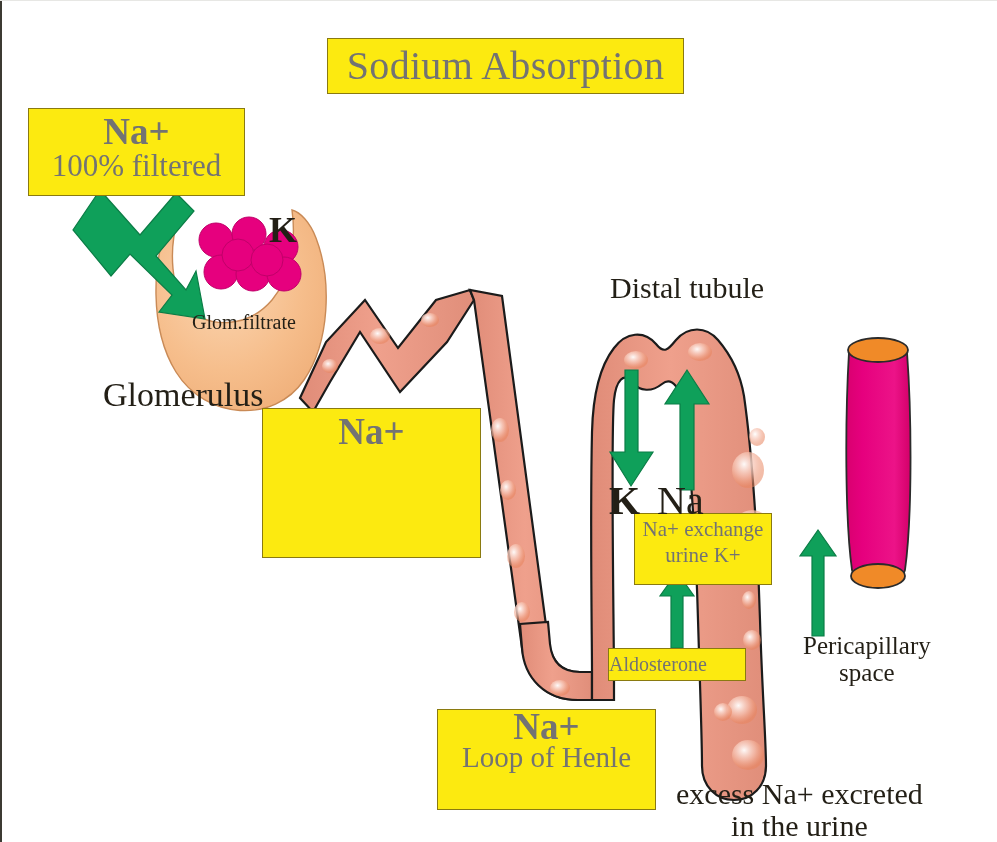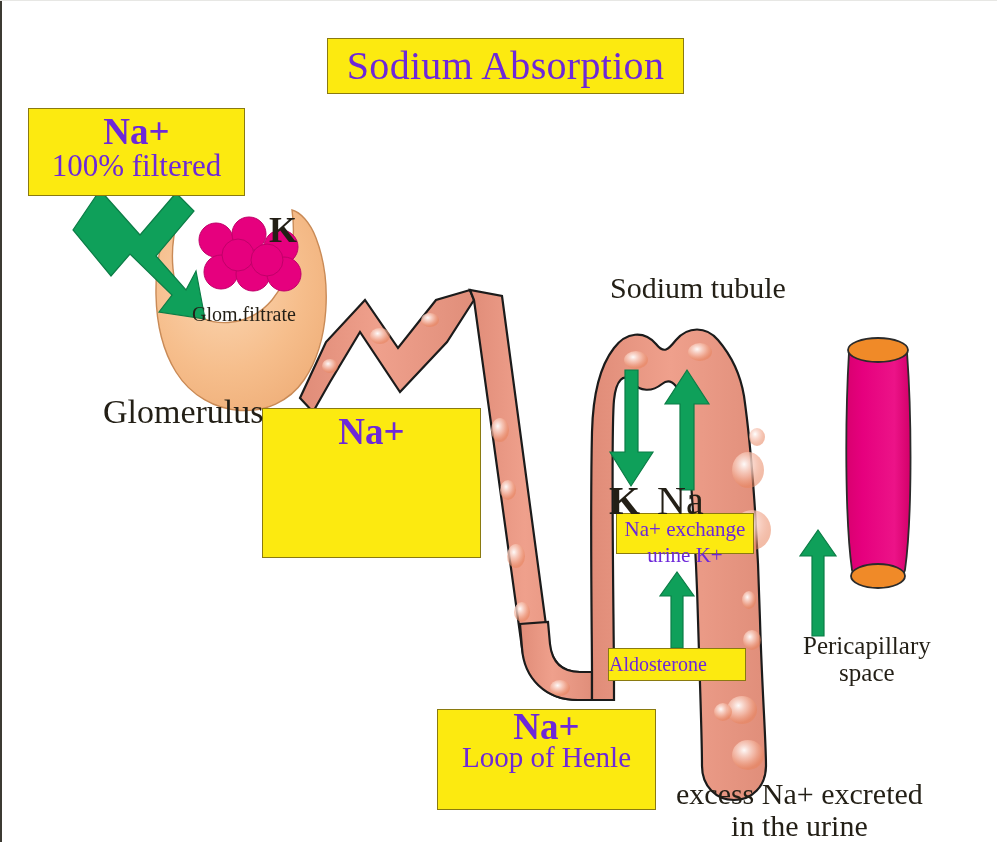--- a/index.html
+++ b/index.html
@@ -36,21 +36,21 @@
     width: 997px; height: 842px;
   }
 
   
   .ybox {
     position: absolute;
     background: #FCEA10;
     border: 1px solid #8a7a10;
     box-sizing: border-box;
     text-align: center;
-    color: #6d28d9;
+    color: #737373;
     line-height: 1.04;
   }
   .ybox .big {
     font-weight: bold;
     display: block;
   }
   .ybox .sm { display: block; }
 
   #title-box {
     left: 327px; top: 38px;
@@ -80,43 +80,43 @@
 
   #na-henle-box {
     left: 437px; top: 709px;
     width: 219px; height: 101px;
     padding-top: 2px;
   }
   #na-henle-box .big { font-size: 37px; line-height: 0.82; }
   #na-henle-box .sm  { font-size: 29px; line-height: 1.05; }
 
   #exchange-box {
-    left: 616px; top: 513px;
-    width: 138px; height: 41px;
+    left: 634px; top: 513px;
+    width: 138px; height: 72px;
     padding-top: 3px;
   }
   #exchange-box .sm { font-size: 21px; line-height: 1.22; }
 
   #aldosterone-box {
     left: 608px; top: 648px;
     width: 138px; height: 33px;
     display: flex;
     align-items: center;
   }
   #aldosterone-box .sm { font-size: 20px; }
 
   
   .plain {
     position: absolute;
     color: #231f16;
     white-space: pre;
     line-height: 1.06;
   }
-  #glomerulus-label { left: 103px; top: 394px; font-size: 34px; }
-  #glom-filtrate-label { left: 192px; top: 304px; font-size: 20px; }
+  #glomerulus-label { left: 103px; top: 377px; font-size: 34px; }
+  #glom-filtrate-label { left: 192px; top: 312px; font-size: 20px; }
   #k-glom-label { left: 269px; top: 211px; font-size: 36px; font-weight: bold; }
   #distal-label { left: 610px; top: 272px; font-size: 30px; }
   #k-distal-label { left: 609px; top: 480px; font-size: 40px; font-weight: bold; }
   #na-distal-label { left: 657px; top: 480px; font-size: 40px; font-weight: normal; }
   #pericapillary-label { left: 803px; top: 633px; font-size: 25px; text-align: center; }
   #excess-label { left: 676px; top: 778px; font-size: 30px; text-align: center; }
 </style>
 </head>
 <body>
 
@@ -279,21 +279,21 @@
     <span class="sm">urine K+</span>
   </div>
 
   <div class="ybox" id="aldosterone-box">
     <span class="sm">Aldosterone</span>
   </div>
 
   <div class="plain" id="glomerulus-label">Glomerulus</div>
   <div class="plain" id="glom-filtrate-label">Glom.filtrate</div>
   <div class="plain" id="k-glom-label">K</div>
-  <div class="plain" id="distal-label">Sodium tubule</div>
+  <div class="plain" id="distal-label">Distal tubule</div>
   <div class="plain" id="k-distal-label">K</div>
   <div class="plain" id="na-distal-label">Na</div>
   <div class="plain" id="pericapillary-label">Pericapillary
 space</div>
   <div class="plain" id="excess-label">excess Na+ excreted
 in the urine</div>
 
 </div>
 
 </body></html>

